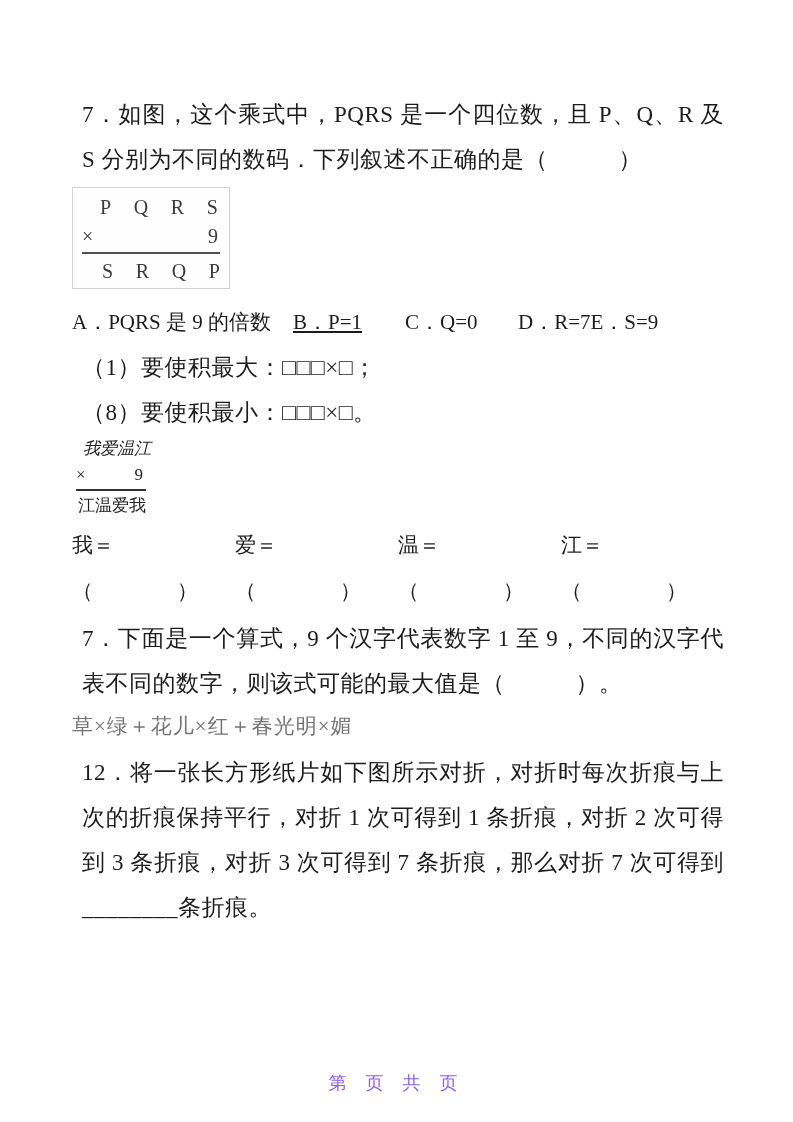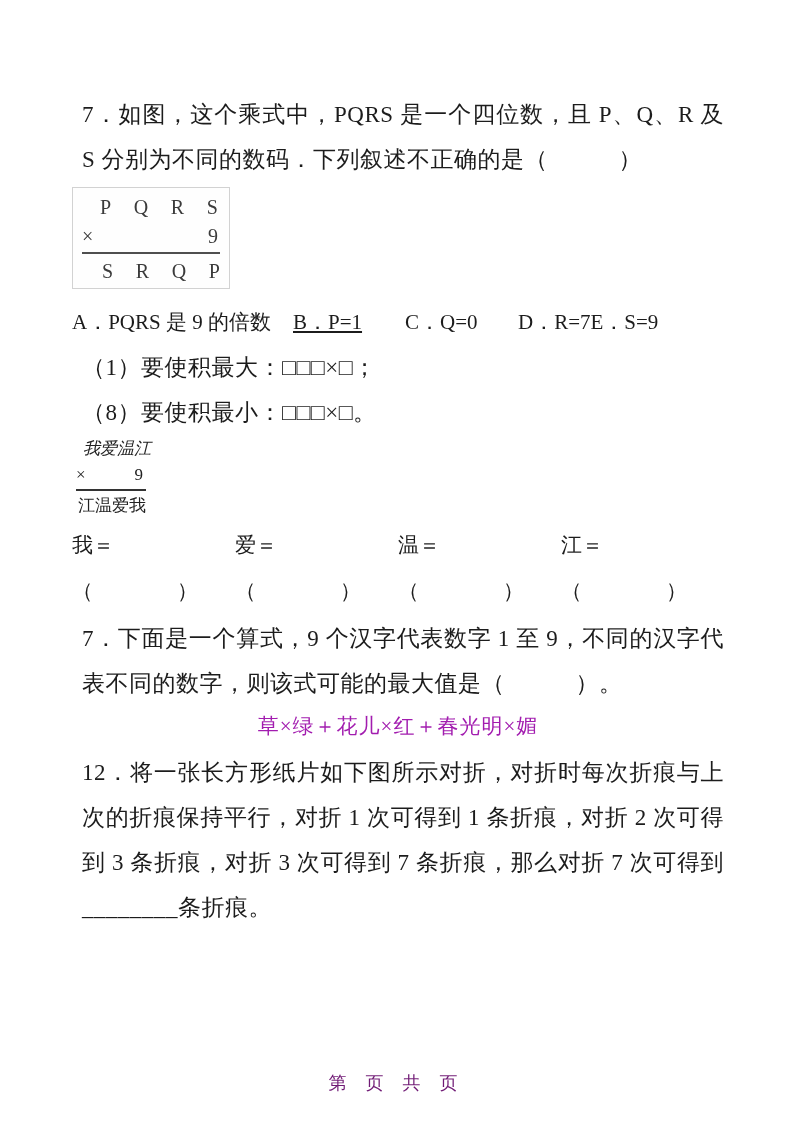--- a/index.html
+++ b/index.html
@@ -81,36 +81,35 @@
     justify-content: space-between;
     font-size: 21px;
     line-height: 46px;
     margin-top: 3px;
   }
   
   .expr {
     font-size: 21px;
     line-height: 40px;
     letter-spacing: 1px;
-    color: #a21caf;
-    text-align: center;
+    color: #737373;
   }
   
   .mt-sm { margin-top: 2px; }
   .mt-md { margin-top: 4px; }
   
   .footer {
     position: absolute;
     top: 1071px;
     left: 0;
     width: 793px;
     text-align: center;
     font-size: 18px;
     letter-spacing: 7px;
-    color: #701a75;
+    color: #8b5cf6;
     font-family: "Liberation Sans", "DejaVu Sans", sans-serif;
   }
 </style>
 </head>
 <body>
 
 <div class="content">
 
   <div class="q-text">7．如图，这个乘式中，PQRS 是一个四位数，且 P、Q、R 及 S 分别为不同的数码．下列叙述不正确的是（　　　）</div>
 

